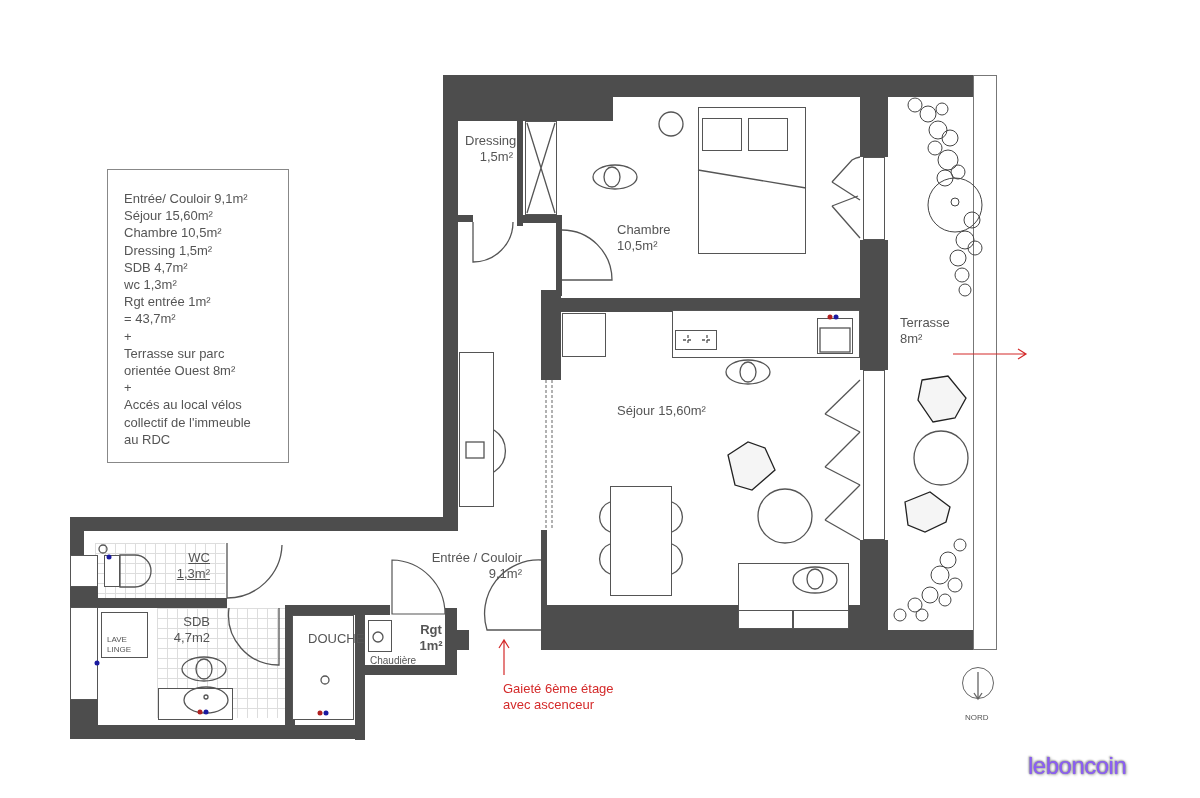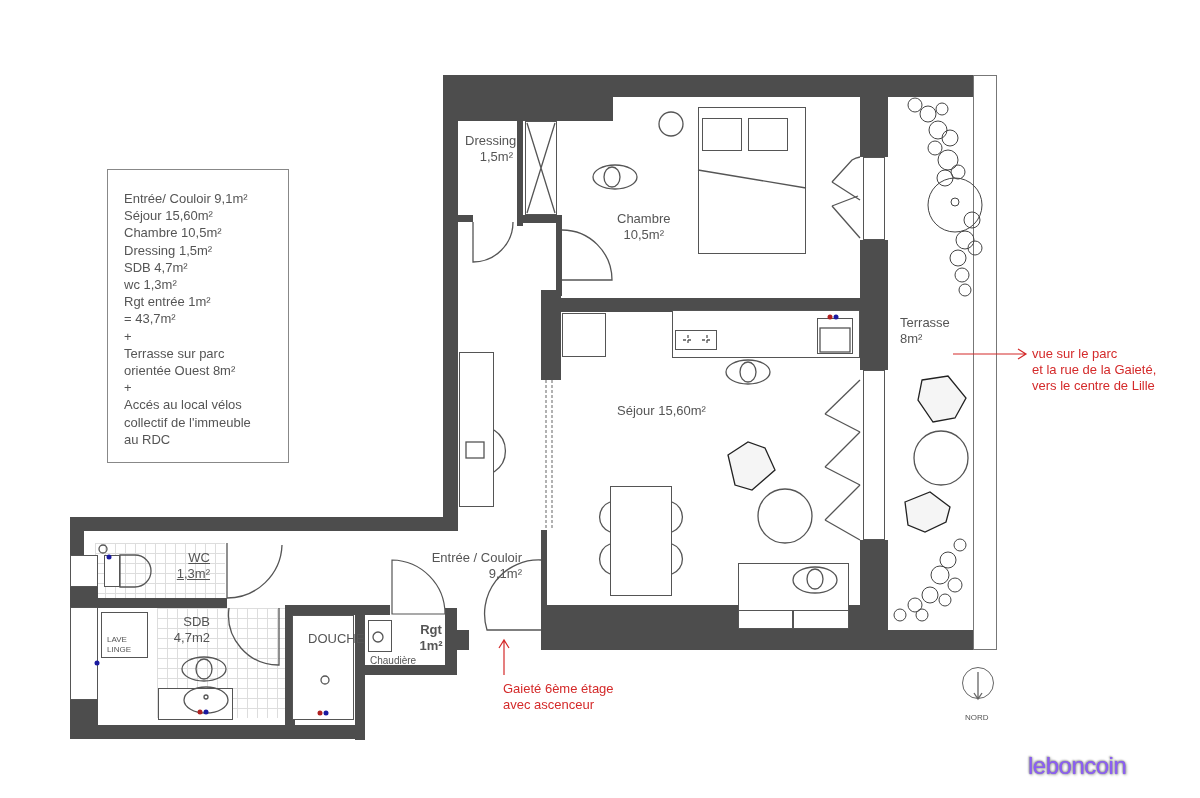--- a/index.html
+++ b/index.html
@@ -217,21 +217,21 @@
     <g stroke="#d42a2a" stroke-width="1.2" fill="none">
       <path d="M953 354 L1026 354 M1018 349 L1026 354 L1018 359"></path>
       <path d="M504 675 L504 640 M499 648 L504 640 L509 648"></path>
     </g>
   </svg>
 
   <div class="lbl" style="left:465px;top:133px;text-align:right;width:48px;">
     <div>Dressing</div>
     <div>1,5m²</div>
   </div>
-  <div class="lbl" style="left:617px;top:211px;text-align:center;">
+  <div class="lbl" style="left:617px;top:222px;">
     <div>Chambre</div>
     <div>10,5m²</div>
   </div>
   <div class="lbl" style="left:900px;top:315px;">
     <div>Terrasse</div>
     <div>8m²</div>
   </div>
   <div class="lbl" style="left:617px;top:403px;">Séjour 15,60m²</div>
   <div class="lbl" style="left:172px;top:550px;text-align:right;width:38px;text-decoration:underline;">
     <div>WC</div>
@@ -250,25 +250,20 @@
     <div>1m²</div>
   </div>
 
   <div class="abs" style="left:107px;top:635px;font-size:8px;line-height:10px;color:#555;">
     <div>LAVE</div>
     <div>LINGE</div>
   </div>
   <div class="abs" style="left:308px;top:631px;font-size:13px;color:#555;">DOUCHE</div>
   <div class="abs" style="left:370px;top:655px;font-size:10px;color:#555;">Chaudière</div>
 
-  <div class="red" style="left:1032px;top:346px;">
-    <div>vue sur le parc</div>
-    <div>et la rue de la Gaieté,</div>
-    <div>vers le centre de Lille</div>
-  </div>
   <div class="red" style="left:503px;top:681px;">
     <div>Gaieté 6ème étage</div>
     <div>avec ascenceur</div>
   </div>
 
   <div class="abs" style="left:965px;top:713px;font-size:8px;color:#555;">NORD</div>
 </div>
 
 <div class="logo">leboncoin</div>
 

